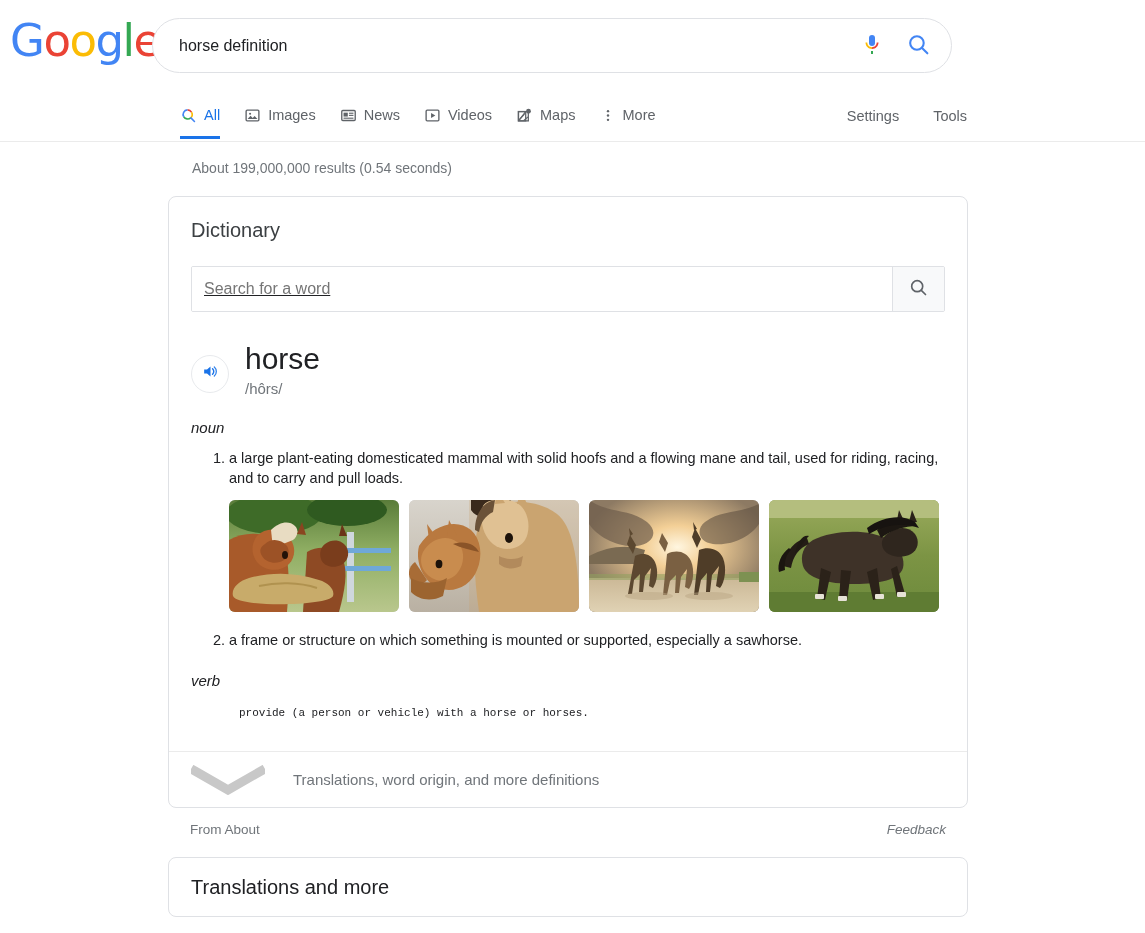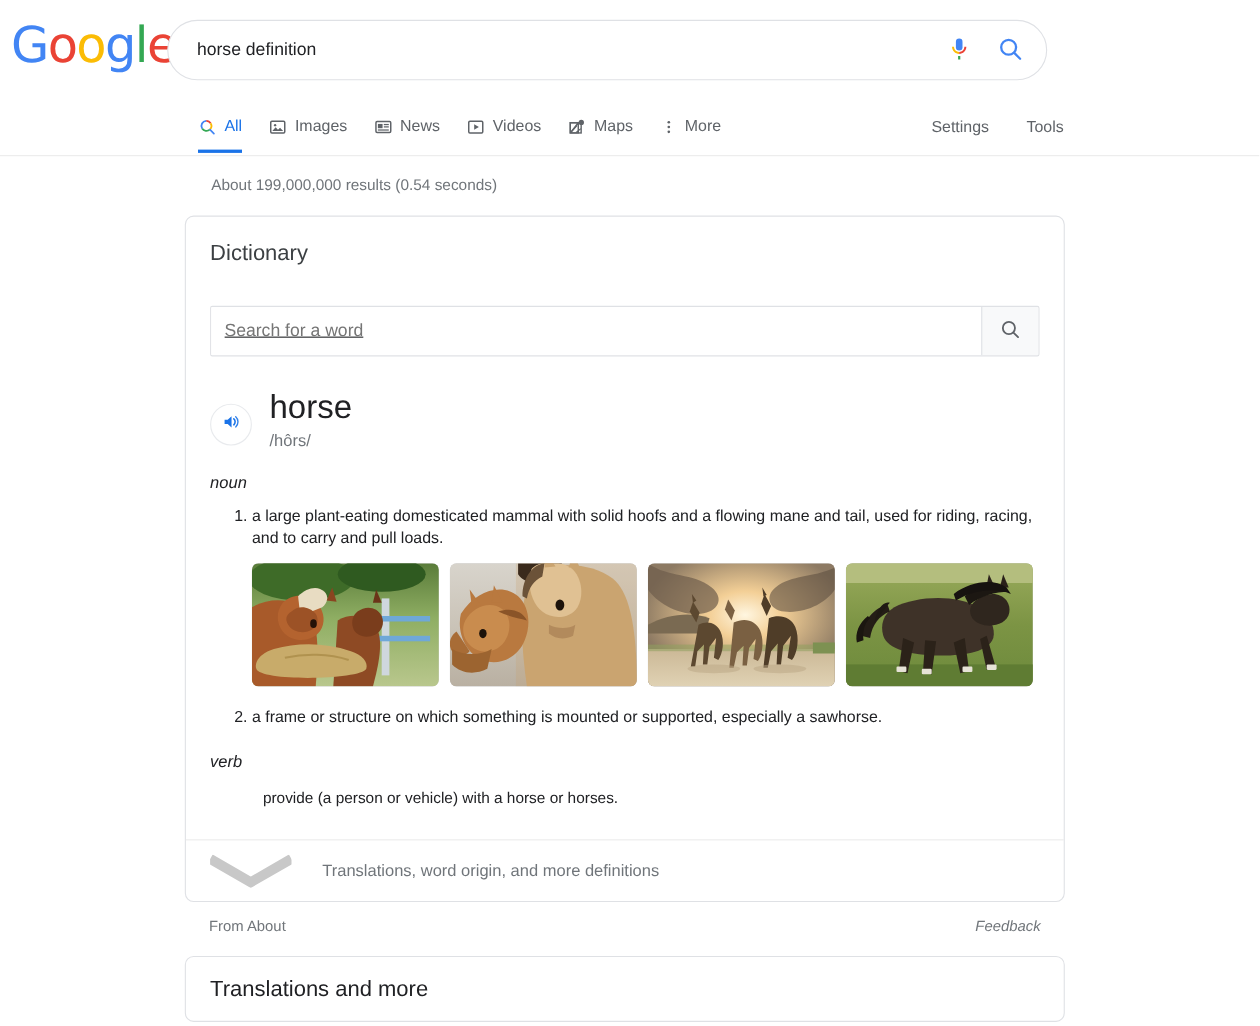--- a/index.html
+++ b/index.html
@@ -124,21 +124,21 @@
     border: 1px solid #dfe1e5;
     border-radius: 8px;
     background: #fff;
   }
   .card-inner { padding: 22px 22px 10px 22px; }
 
   .dict-title {
     font-size: 20px;
     color: #3c4043;
     font-weight: 400;
-    margin: 0 0 36px 0;
+    margin: 0 0 24px 0;
   }
 
   .word-search {
     display: flex;
     height: 46px;
     border: 1px solid #dfe1e5;
     border-radius: 2px;
     margin-bottom: 30px;
     overflow: hidden;
   }
@@ -256,24 +256,25 @@
     height: 112px;
     border-radius: 6px;
     overflow: hidden;
     cursor: pointer;
     position: relative;
     background: #cfcfcf;
   }
   .thumb svg { display: block; width: 100%; height: 100%; }
 
   .verb-def {
-    font-size: 14px;
+    font-size: 11px;
     color: #202124;
     margin: 14px 0 18px 48px;
     line-height: 20px;
+    font-family: Liberation Mono, monospace;
   }
 
   .expander {
     border-top: 1px solid #ebebeb;
     height: 56px;
     display: flex;
     align-items: center;
     padding-left: 22px;
     cursor: pointer;
   }

